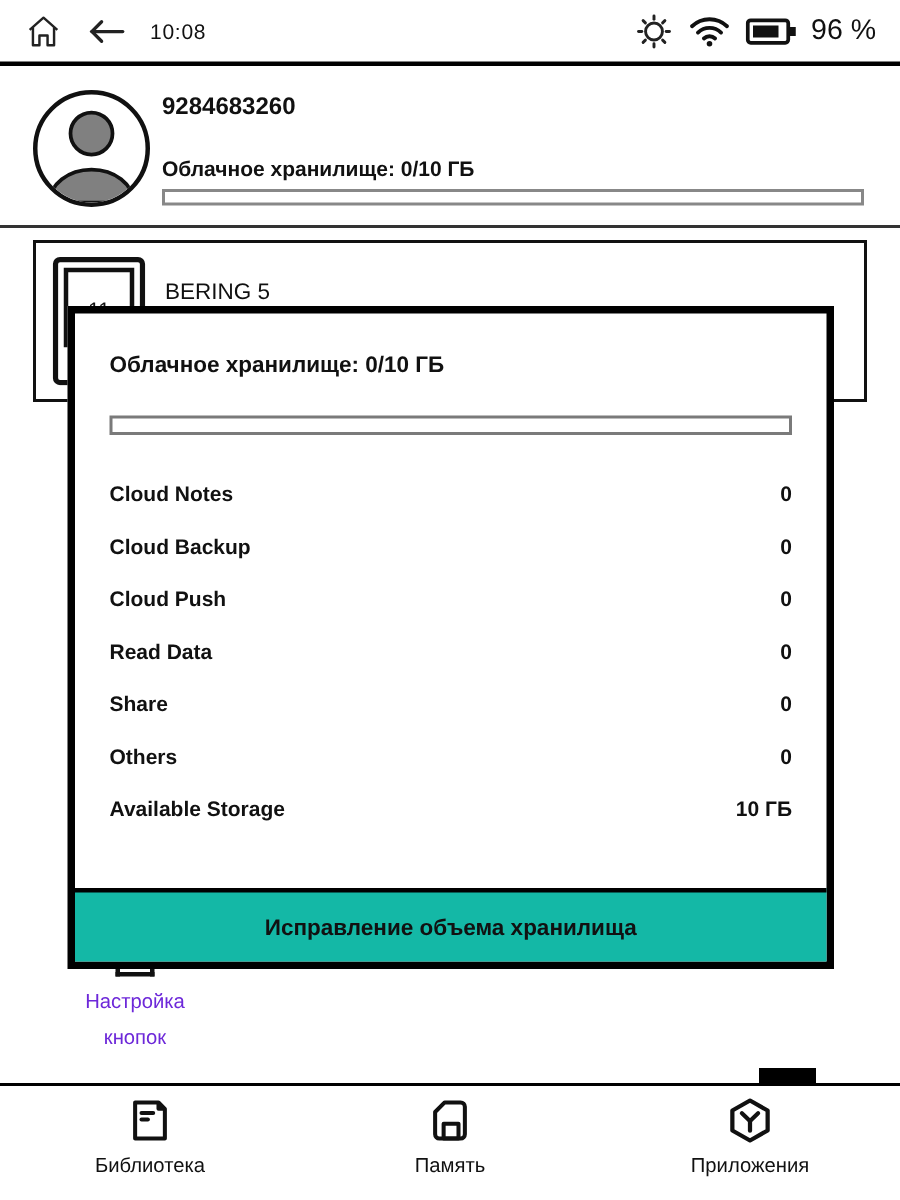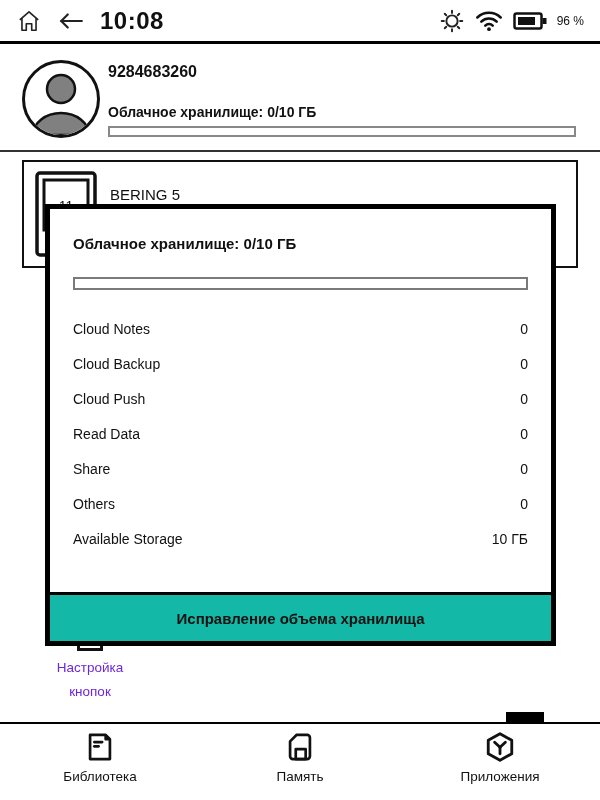--- a/index.html
+++ b/index.html
@@ -10,23 +10,23 @@
   }
   svg { display:block; }
 
   
   .statusbar {
     position:absolute; top:0; left:0; width:600px; height:44px;
     border-bottom:3px solid #000;
     display:flex; align-items:center; padding:0 16px; box-sizing:border-box;
   }
   .sb-left { display:flex; align-items:center; gap:16px; }
-  .sb-time { font-size:24px; font-weight:bold; letter-spacing:0.5px; }
+  .sb-time { font-size:14px; font-weight:normal; letter-spacing:0.5px; }
   .sb-right { margin-left:auto; display:flex; align-items:center; gap:10px; }
-  .sb-batt-text { font-size:12px; }
+  .sb-batt-text { font-size:19px; }
 
   
   .avatar {
     position:absolute; left:22px; top:60px; width:78px; height:78px;
     border:3px solid #111; border-radius:50%; box-sizing:border-box;
     overflow:hidden; background:#fff;
   }
   .account-id { position:absolute; left:108px; top:63px; font-size:16px; font-weight:700; }
   .account-storage { position:absolute; left:108px; top:104px; font-size:14px; font-weight:600; }
   .account-bar {
@@ -62,21 +62,21 @@
     border:5px solid #000; box-sizing:border-box; background:#fff; z-index:10;
   }
   .modal-title { position:absolute; left:23px; top:26px; font-size:15px; font-weight:600; }
   .modal-bar {
     position:absolute; left:23px; top:68px; right:23px; height:13px;
     border:2px solid #7a7a7a; box-sizing:border-box; background:#fff;
   }
   .modal-rows { position:absolute; left:23px; right:23px; top:102px; }
   .m-row {
     height:35px; display:flex; align-items:center; justify-content:space-between;
-    font-size:14px; font-weight:400;
+    font-size:14px; font-weight:700;
   }
   .modal-footer {
     position:absolute; left:0; right:0; bottom:0; height:46px;
     border-top:3px solid #000;
     display:flex; align-items:center; justify-content:center;
     font-size:15px; font-weight:600; background:#14b8a6; cursor:pointer;
   }
 
   
   .nav-hr { position:absolute; left:0; top:722px; width:600px; height:0; border-top:2px solid #000; }

